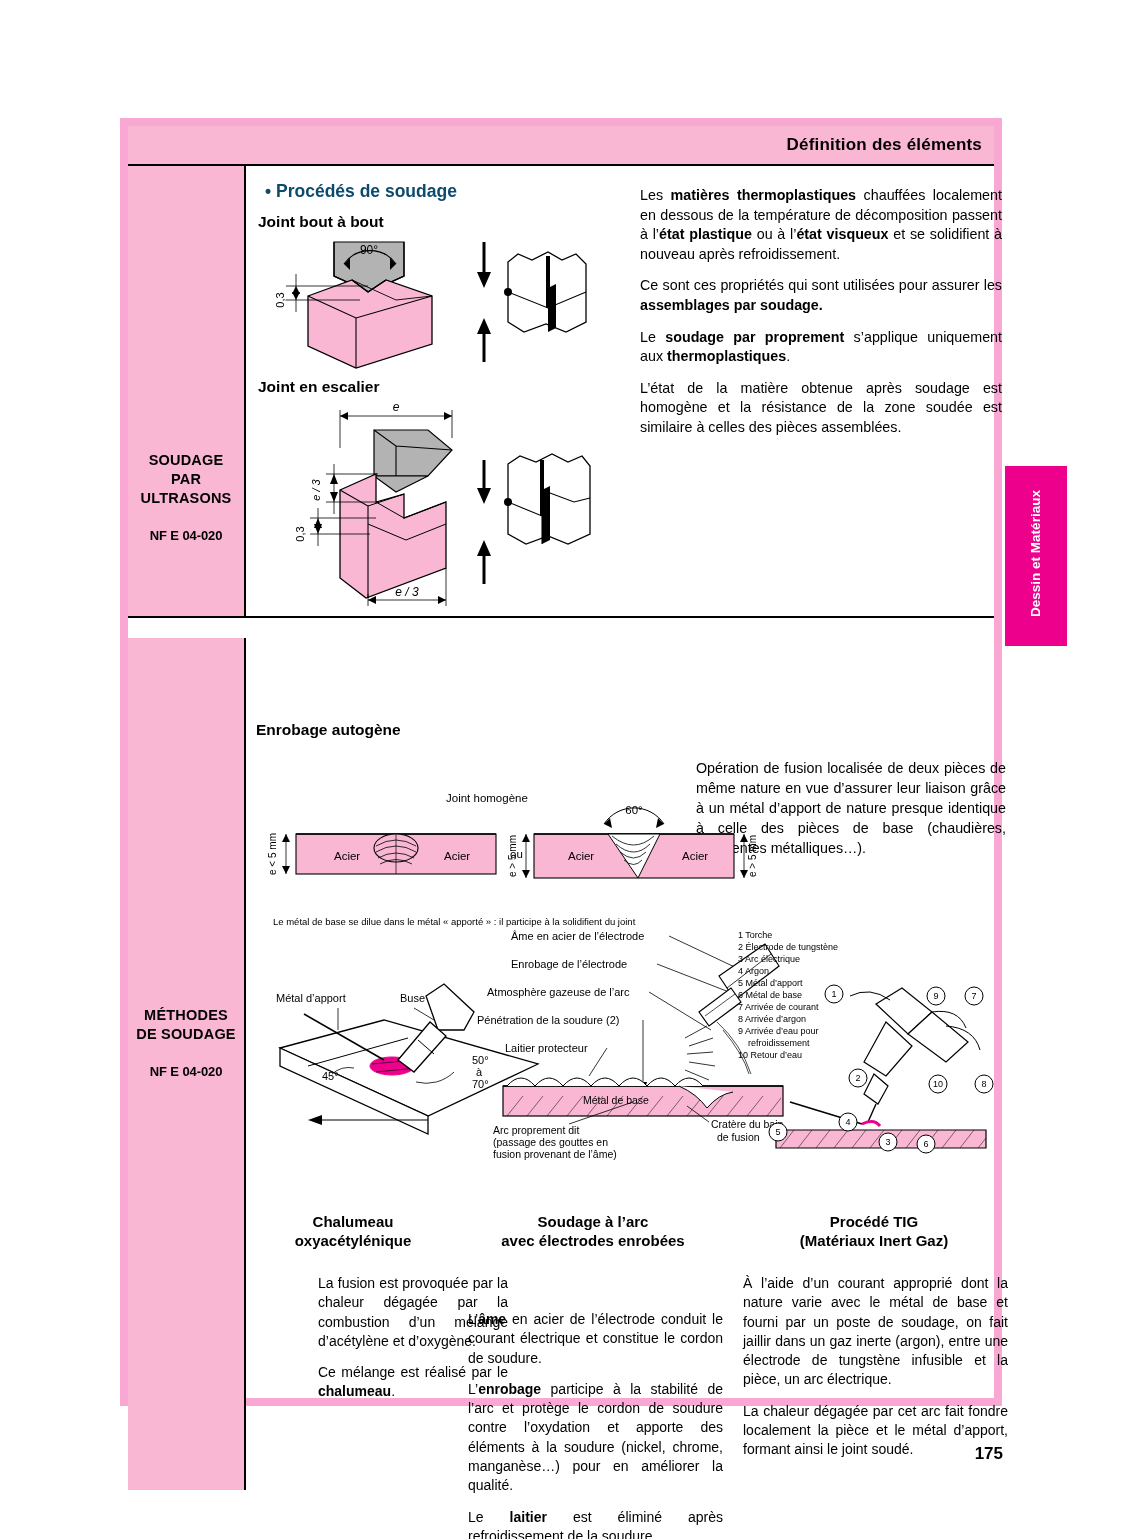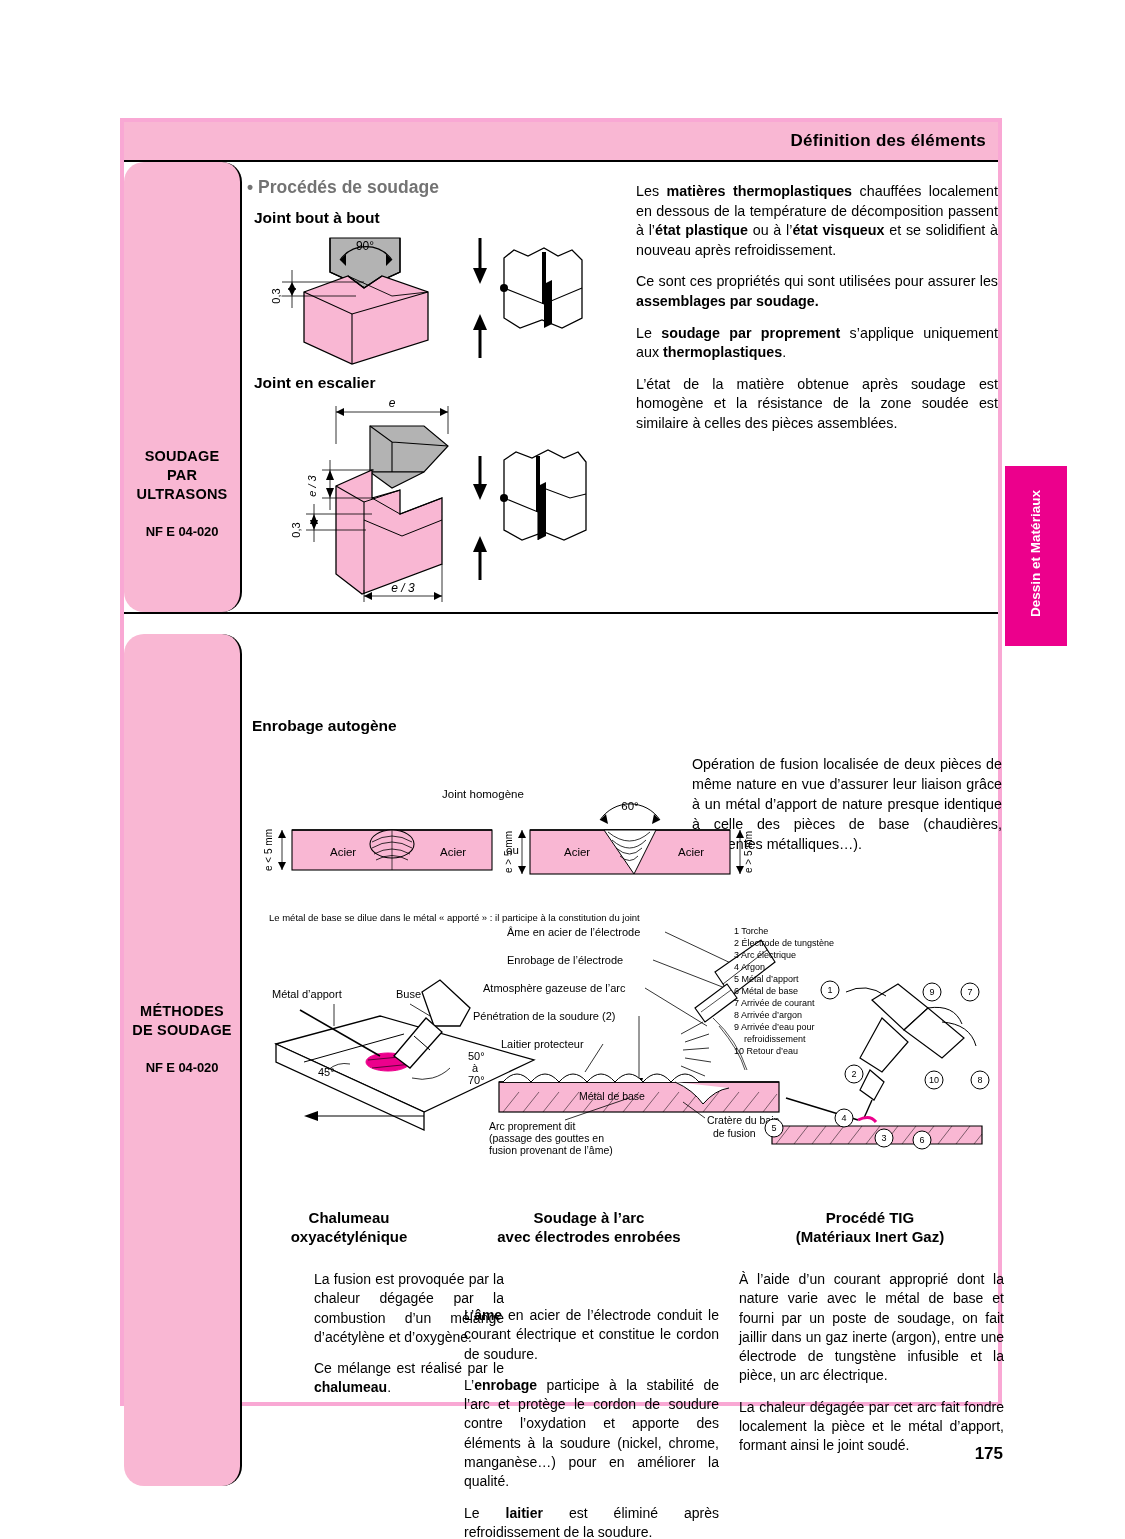--- a/index.html
+++ b/index.html
@@ -21,21 +21,21 @@
     width: 1125px;
     height: 1539px;
   }
   
   .frame {
     position: absolute;
     left: 120px;
     top: 118px;
     width: 882px;
     height: 1288px;
-    border: 4px solid #f9a8d4;
+    border: 8px solid #f9a8d4;
     box-sizing: border-box;
   }
   .hdr-band {
     position: absolute;
     left: 0; top: 0;
     width: 100%;
     height: 40px;
     border-bottom: 2px solid #000;
     box-sizing: border-box;
     background: #f9b7d3;
@@ -49,21 +49,20 @@
     letter-spacing: .2px;
   }
   
   .lcol {
     position: absolute;
     left: 0;
     width: 118px;
     background: #f9b7d3;
     border-right: 2px solid #000;
     box-sizing: border-box;
-    border-radius: 20px;
   }
   .lcol.r1 { top: 40px; height: 450px; }
   .lcol.r2 { top: 512px; height: 852px; }
   .row-div {
     position: absolute;
     left: 0; top: 490px;
     width: 100%;
     height: 2px;
     background: #000;
   }
@@ -106,25 +105,25 @@
   .pagenum {
     position: absolute;
     right: 122px;
     top: 1432px;
     font-size: 17px;
     font-weight: bold;
     margin-top: 12px;
   }
   .bullet-head {
     position: absolute;
-    left: 123px;
+    left: 137px;
     top: 55px;
     font-size: 17.5px;
     font-weight: bold;
-    color: #737373;
+    color: #0c4a6e;
   }
   .sub-head {
     font-size: 15.5px;
     font-weight: bold;
   }
   
   .txt-r1 {
     position: absolute;
     left: 512px;
     top: 60px;
@@ -359,21 +358,21 @@
         <polygon points="258,48 254,56 262,56" fill="#000"></polygon>
         <polygon points="258,92 254,84 262,84" fill="#000"></polygon>
         <text x="248" y="70" font-size="10" text-anchor="middle" font-family="Liberation Sans" transform="rotate(-90 248,70)">e &gt; 5 mm</text>
         <line x1="476" y1="48" x2="476" y2="92" stroke="#000" stroke-width=".8"></line>
         <polygon points="476,48 472,56 480,56" fill="#000"></polygon>
         <polygon points="476,92 472,84 480,84" fill="#000"></polygon>
         <text x="488" y="70" font-size="10" text-anchor="middle" font-family="Liberation Sans" transform="rotate(-90 488,70)">e &gt; 5 mm</text>
       </svg>
     </div>
 
-    <div class="cap-small" style="position:absolute;left:145px;top:790px;width:560px;">Le métal de base se dilue dans le métal « apporté » : il participe à la constitution du joint</div>
+    <div class="cap-small" style="position:absolute;left:145px;top:790px;width:560px;">Le métal de base se dilue dans le métal « apporté » : il participe à la solidifient du joint</div>
 
     <div class="dg" style="left:140px;top:830px;">
       <svg width="320" height="230" viewBox="0 0 320 230">
         <text x="8" y="46" font-size="11" font-family="Liberation Sans">Métal d’apport</text>
         <text x="132" y="46" font-size="11" font-family="Liberation Sans">Buse</text>
 
         <polygon points="12,92 116,64 270,108 160,160" fill="#fff" stroke="#000" stroke-width="1.3"></polygon>
         <polygon points="12,92 160,160 160,178 12,110" fill="#fff" stroke="#000" stroke-width="1.3"></polygon>
         <path d="M40,110 L140,82" stroke="#000" stroke-width="1"></path>
 

